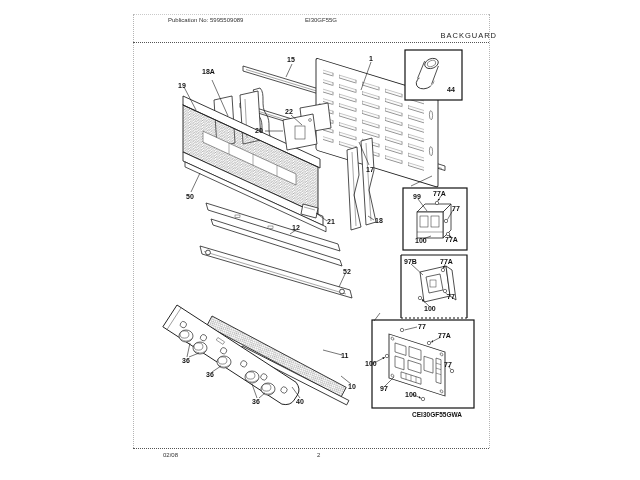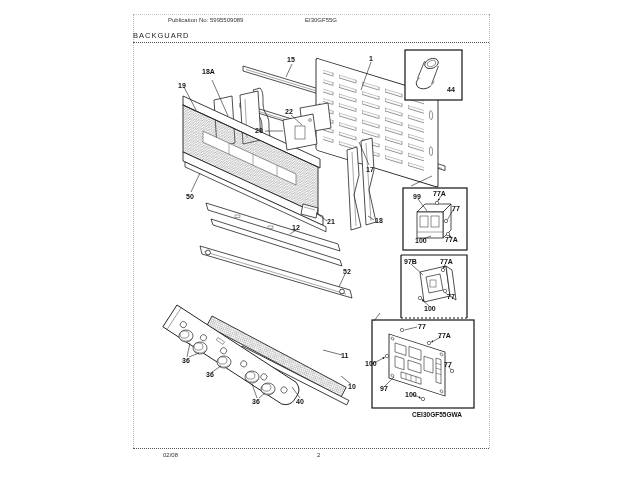--- a/index.html
+++ b/index.html
@@ -22,21 +22,21 @@
 <div class="page">
 
   <div class="rule-faint" style="left:133px;top:14px;width:356px;"></div>
   <div class="rule-v" style="left:133px;top:14px;height:434px;"></div>
   <div class="rule-v" style="left:489px;top:14px;height:434px;"></div>
   <div class="rule-h" style="left:133px;top:42px;width:356px;"></div>
   <div class="rule-h" style="left:133px;top:448px;width:356px;"></div>
 
   <div class="txt hdr" style="left:168px;top:17px;">Publication No: 5995509089</div>
   <div class="txt hdr" style="left:305px;top:17px;">EI30GF55G</div>
-  <div class="txt title" style="left:133px;top:31px;width:356px;text-align:left;">BACKGUARD</div>
+  <div class="txt title" style="left:141px;top:31px;width:356px;text-align:right;">BACKGUARD</div>
 
   <div class="txt foot" style="left:163px;top:452px;">02/08</div>
   <div class="txt foot" style="left:317px;top:452px;">2</div>
 
   <svg width="640" height="480" viewBox="0 0 640 480">
     <defs>
       <marker id="ah" markerWidth="4" markerHeight="4" refX="3.2" refY="2" orient="auto">
         <path d="M0,0 L4,2 L0,4 Z" fill="#1a1a1a"></path>
       </marker>
       <pattern id="xh" width="2.6" height="2.6" patternUnits="userSpaceOnUse">

